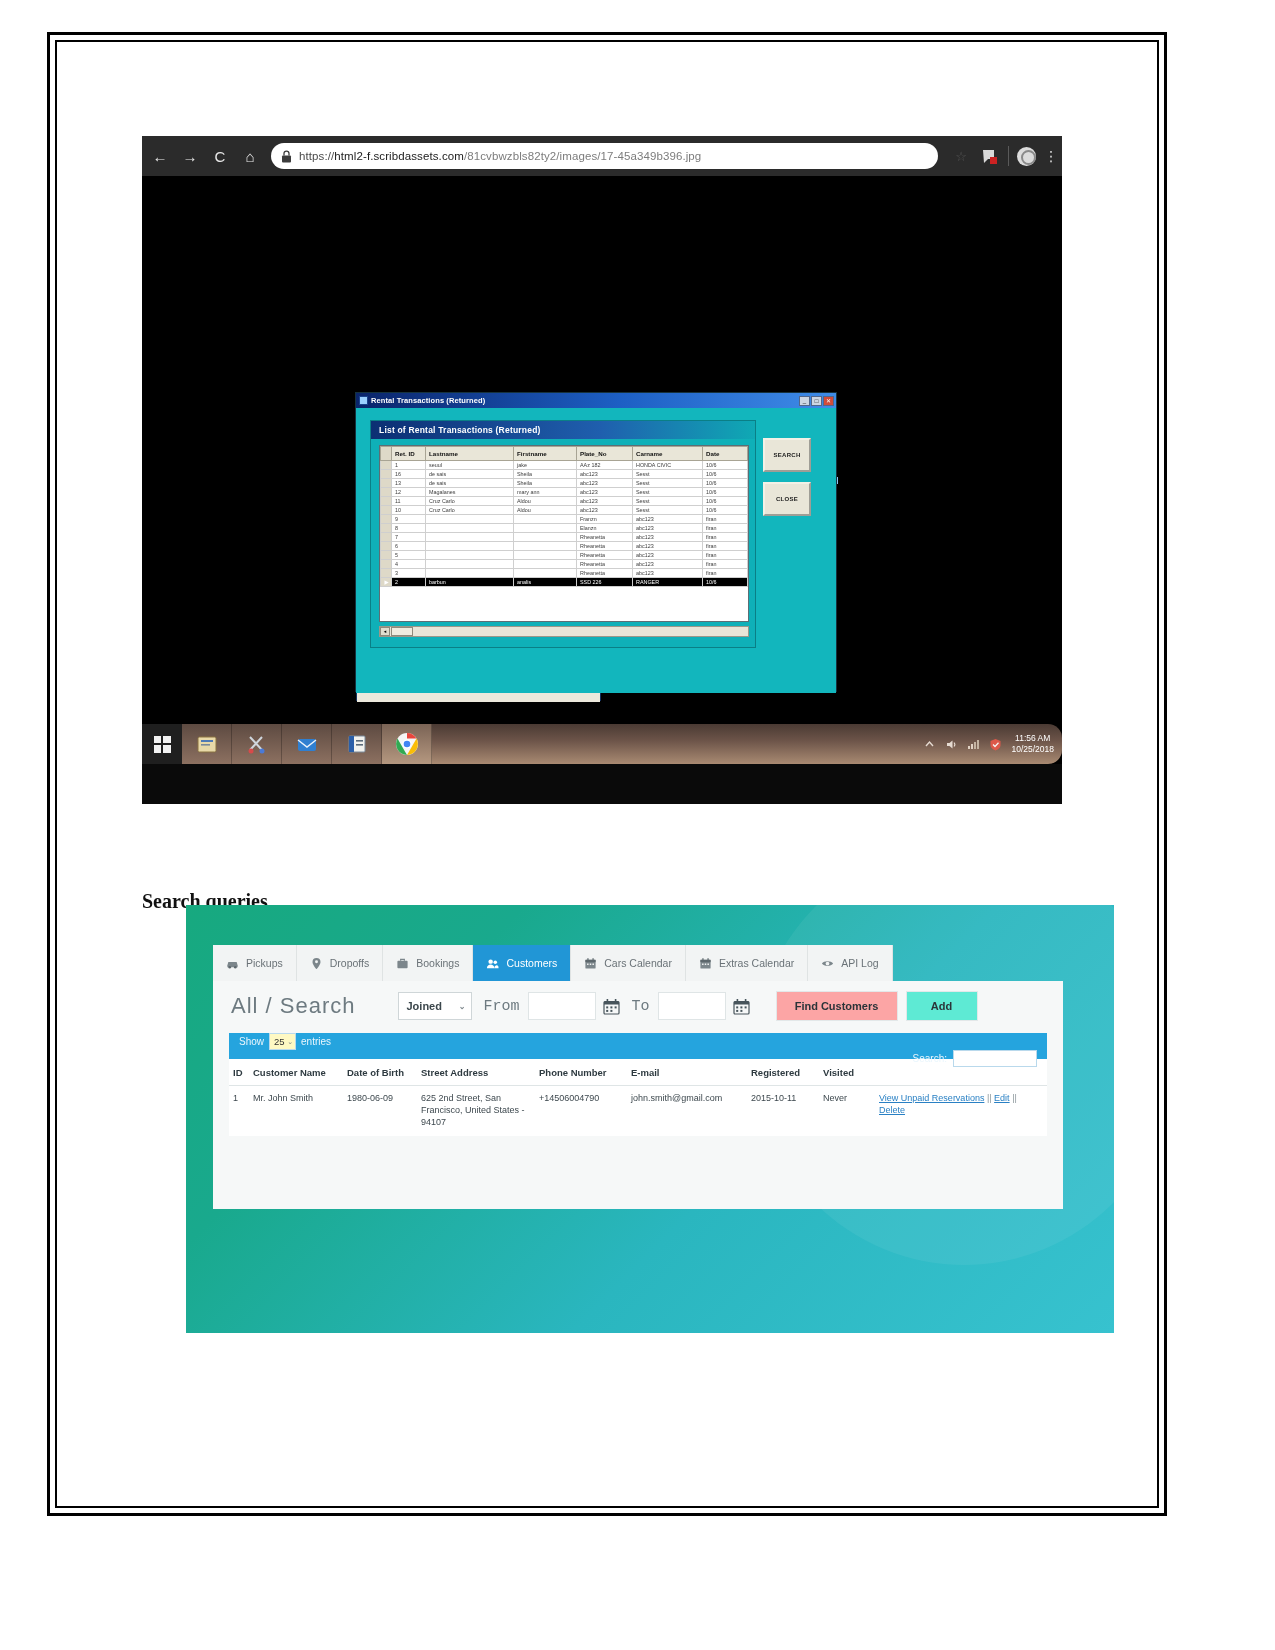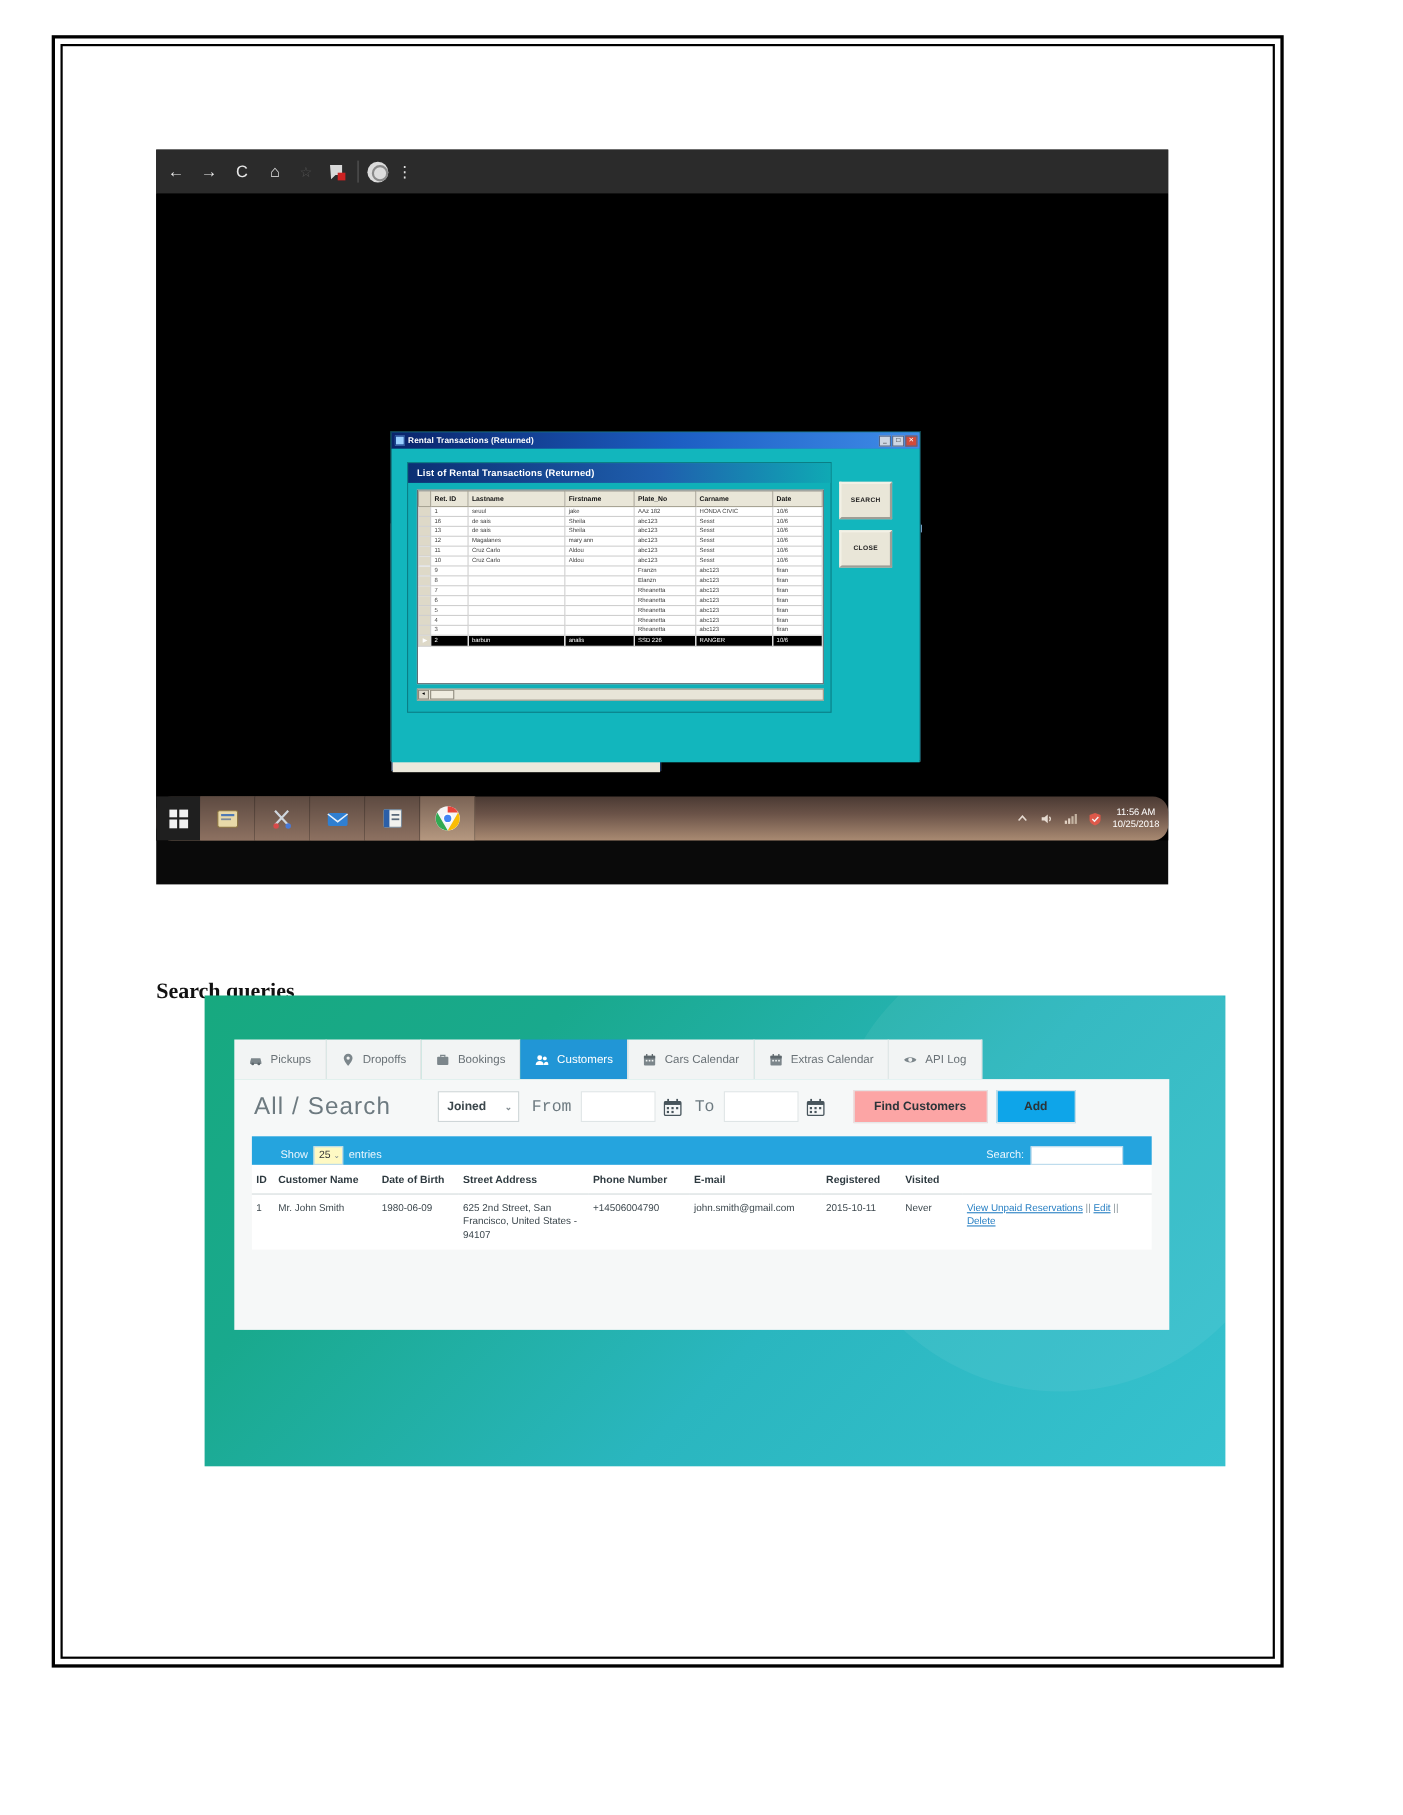--- a/index.html
+++ b/index.html
@@ -295,29 +295,30 @@
   .date-inp{
     width:68px;height:28px;background:#fff;border:1px solid #dfe5e6;flex:0 0 auto;
   }
   .cal-ico{ width:17px;height:17px;margin-left:7px;flex:0 0 auto;}
   .btn-find{
     margin-left:26px;width:122px;height:30px;background:#fca5a5;border:1px solid #e3e8e9;
     font-family:"Liberation Sans", sans-serif;font-size:11px;font-weight:bold;color:#2b3439;
     display:flex;align-items:center;justify-content:center;flex:0 0 auto;
   }
   .btn-add{
-    margin-left:8px;width:72px;height:30px;background:#0ea5e9;border:1px solid #e3e8e9;
+    margin-left:8px;width:72px;height:30px;background:#5eead4;border:1px solid #e3e8e9;
     font-family:"Liberation Sans", sans-serif;font-size:11px;font-weight:bold;color:#2b3439;
     display:flex;align-items:center;justify-content:center;flex:0 0 auto;
   }
 
   .tbl-area{ position:absolute; left:16px; top:52px; width:818px; height:160px; }
   .tbl-topbar{
-    height:26px; background:#25a4de; display:flex;align-items:flex-end;padding:0 26px;
+    height:26px; background:#25a4de; display:flex;align-items:flex-start;padding:0 10px;
     font-family:"Liberation Sans", sans-serif;
+    flex-direction:column;
   }
   .show-entries{ display:flex;align-items:center;gap:5px;color:#eaf6fd;font-size:10px;}
   .show-sel{
     width:27px;height:17px;background:#fef9c3;border:1px solid #b9d9ec;color:#333;
     font-size:9.5px;display:flex;align-items:center;justify-content:space-between;padding:0 2px 0 4px;
   }
   .show-sel .cv{ font-size:7px;color:#7d878c;}
   .search-right{ margin-left:auto; display:flex;align-items:center;gap:6px;color:#eaf6fd;font-size:10px;}
   .search-inp{ width:84px;height:17px;background:#fff;border:1px solid #b9d9ec;}
 
@@ -355,20 +356,27 @@
 <div class="content">
 
   <div class="shot1">
 
     <div class="browser-bar">
       <div class="nav-ico first">←</div>
       <div class="nav-ico">→</div>
       <div class="nav-ico">C</div>
       <div class="nav-ico">⌂</div>
 
+      <div class="url-pill">
+        <svg class="lock-ico" viewBox="0 0 11 13">
+          <rect x="1" y="5.5" width="9" height="7" rx="1" fill="#3c3c3c"></rect>
+          <path d="M3 5.5V3.6a2.5 2.5 0 0 1 5 0v1.9" fill="none" stroke="#3c3c3c" stroke-width="1.3"></path>
+        </svg>
+        <span class="url-text"><span>https://</span><span class="host">html2-f.scribdassets.com</span><span class="path">/81cvbwzbls82ty2/images/17-45a349b396.jpg</span></span>
+      </div>
 
       <div class="star-ico">☆</div>
       <div class="ext-ico">
         <svg viewBox="0 0 20 18" width="20" height="18">
           <path d="M4 3 L15 3 L15 12 L9 12 L5 16 Z" fill="#d9d9d9"></path>
           <rect x="11" y="10" width="7" height="7" fill="#cc2222"></rect>
         </svg>
       </div>
       <div class="divider-v"></div>
       <div class="avatar-ico"></div>

